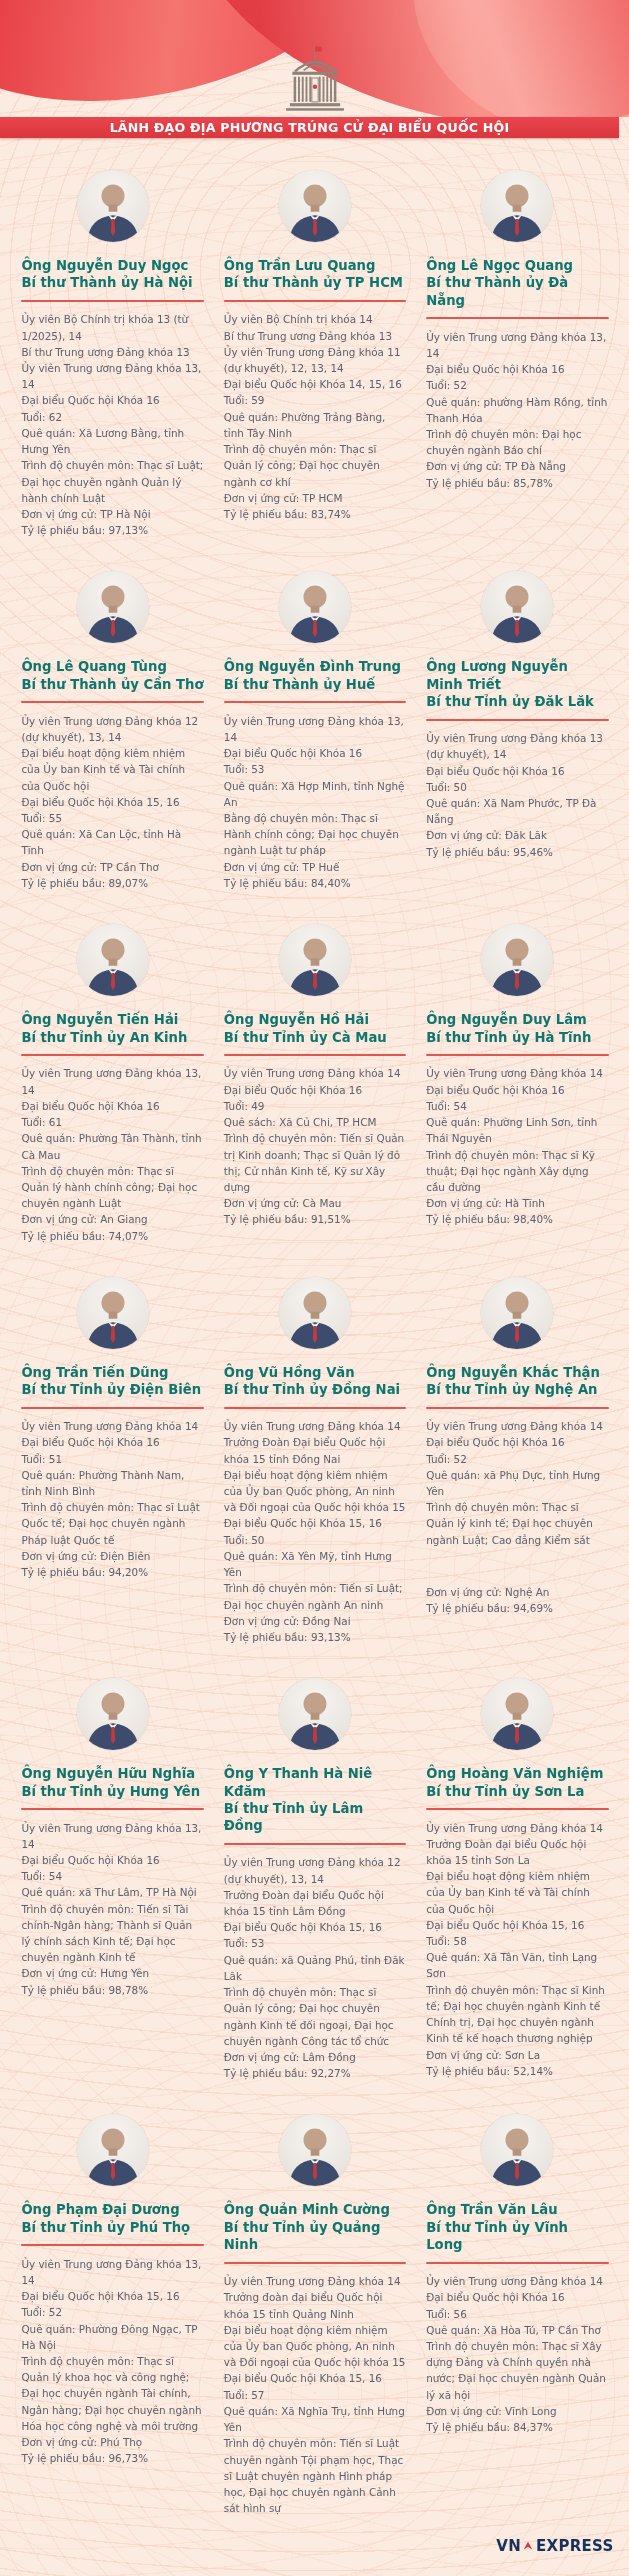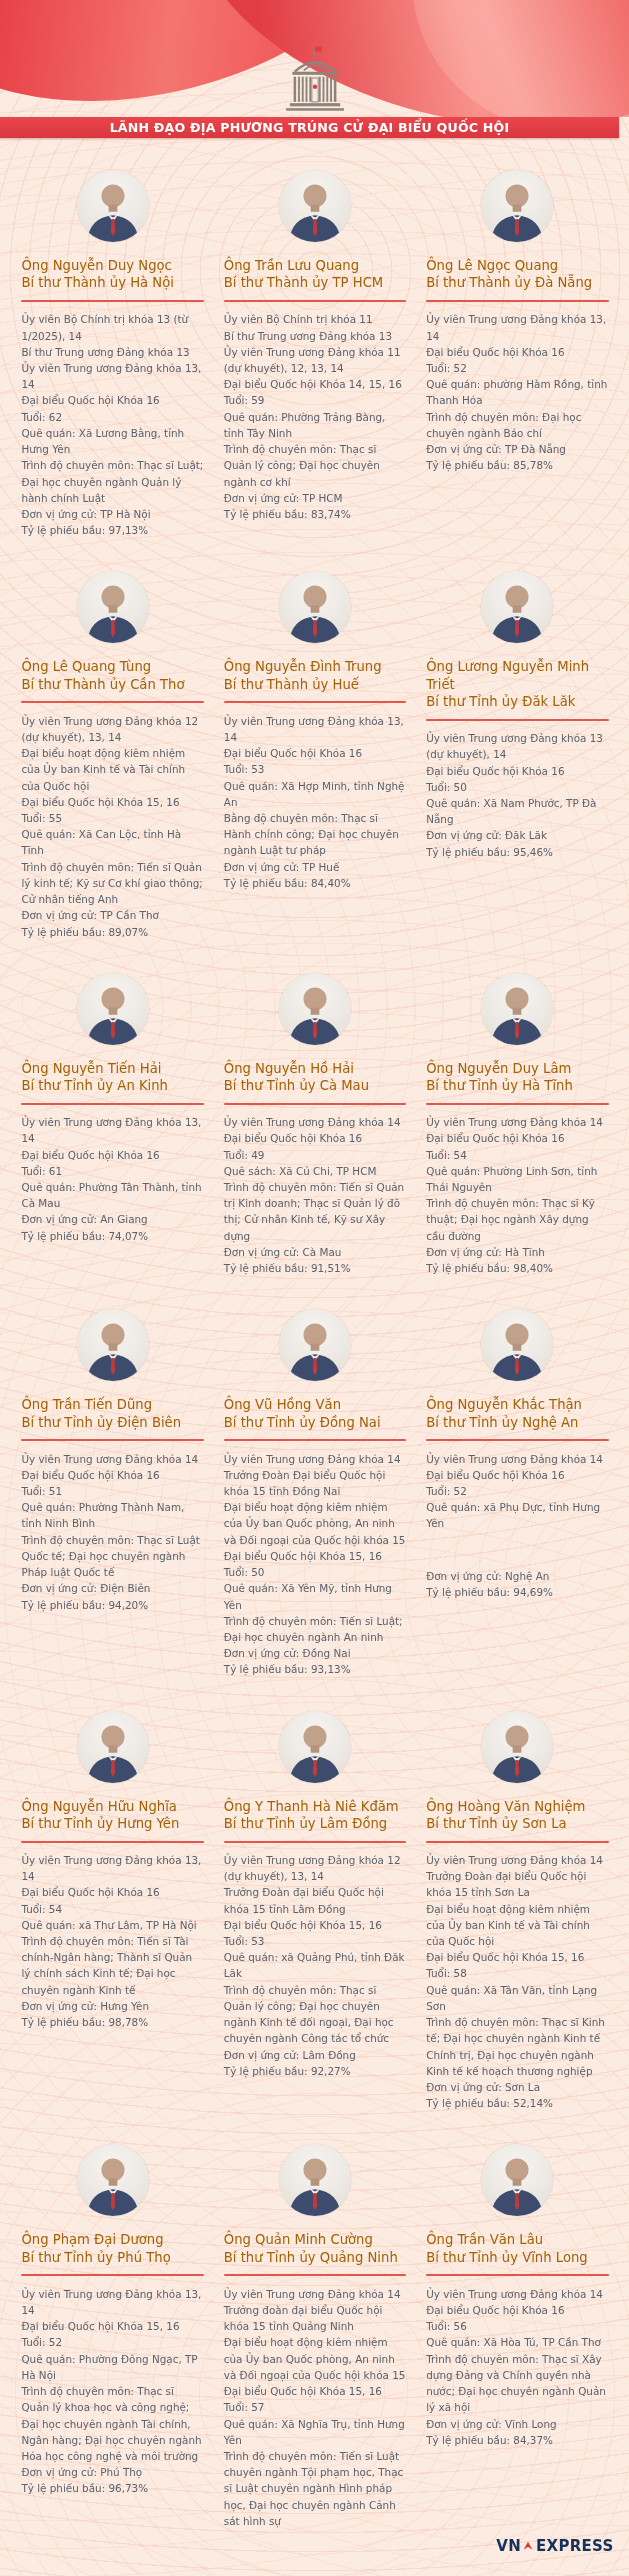--- a/index.html
+++ b/index.html
@@ -48,21 +48,21 @@
     padding:33px 21.4px 88px 21.4px;
   }
   .card{min-width:0;}
   .photo{
     width:72px;height:72px;border-radius:50%;overflow:hidden;margin:0 auto 15px auto;
     background:radial-gradient(circle at 50% 30%,#f7f5f2 0%,#e9e4de 70%,#ddd6cf 100%);
     box-shadow:0 0 0 0.6px rgba(180,150,140,.25);
   }
   .photo svg{display:block;width:100%;height:100%;}
   .name,.role{
-    margin:0;color:#a16207;font-size:13.2px;font-weight:normal;line-height:1.32;
+    margin:0;color:#0f766e;font-size:13.2px;font-weight:bold;line-height:1.32;
   }
   .divider{height:1.9px;background:#e2574d;border-radius:1.3px;margin:8.2px 0 9.4px 0;}
   .dl{margin:0;color:#59626d;font-size:10.4px;line-height:1.56;}
   .dl-spacer{height:16.4px;}
 
   
   .brand{
     position:absolute;right:16.4px;bottom:21.4px;z-index:2;
     display:flex;align-items:center;gap:1.9px;
     color:#14335c;font-weight:bold;font-size:15px;letter-spacing:0.3px;
@@ -148,21 +148,21 @@
         <rect x="44" y="48" width="12" height="10" fill="#b5947e"></rect>
         <path d="M14 100 Q17 66 50 63 Q83 66 86 100 Z" fill="#3d4c6d"></path>
         <path d="M43 62 L50 72 L57 62 L50 66 Z" fill="#f4f1ec"></path>
         <path d="M48 68 L52 68 L53 86 L50 92 L47 86 Z" fill="#c03a3e"></path>
       </svg>
     </div>
     <h3 class="name">Ông Trần Lưu Quang</h3>
     <h3 class="role">Bí thư Thành ủy TP HCM</h3>
     <div class="divider"></div>
     <div class="details">
-        <p class="dl">Ủy viên Bộ Chính trị khóa 11</p>
+        <p class="dl">Ủy viên Bộ Chính trị khóa 14</p>
         <p class="dl">Bí thư Trung ương Đảng khóa 13</p>
         <p class="dl">Ủy viên Trung ương Đảng khóa 11 (dự khuyết), 12, 13, 14</p>
         <p class="dl">Đại biểu Quốc hội Khóa 14, 15, 16</p>
         <p class="dl">Tuổi: 59</p>
         <p class="dl">Quê quán: Phường Trảng Bàng, tỉnh Tây Ninh</p>
         <p class="dl">Trình độ chuyên môn: Thạc sĩ Quản lý công; Đại học chuyên ngành cơ khí</p>
         <p class="dl">Đơn vị ứng cử: TP HCM</p>
         <p class="dl">Tỷ lệ phiếu bầu: 83,74%</p>
       </div>
   </article>
@@ -203,21 +203,20 @@
     </div>
     <h3 class="name">Ông Lê Quang Tùng</h3>
     <h3 class="role">Bí thư Thành ủy Cần Thơ</h3>
     <div class="divider"></div>
     <div class="details">
         <p class="dl">Ủy viên Trung ương Đảng khóa 12 (dự khuyết), 13, 14</p>
         <p class="dl">Đại biểu hoạt động kiêm nhiệm của Ủy ban Kinh tế và Tài chính của Quốc hội</p>
         <p class="dl">Đại biểu Quốc hội Khóa 15, 16</p>
         <p class="dl">Tuổi: 55</p>
         <p class="dl">Quê quán: Xã Can Lộc, tỉnh Hà Tĩnh</p>
-        <p class="dl">Trình độ chuyên môn: Tiến sĩ Quản lý kinh tế; Kỹ sư Cơ khí giao thông; Cử nhân tiếng Anh</p>
         <p class="dl">Đơn vị ứng cử: TP Cần Thơ</p>
         <p class="dl">Tỷ lệ phiếu bầu: 89,07%</p>
       </div>
   </article>
 
   <article class="card">
     <div class="photo">
       <svg viewBox="0 0 100 100">
         <circle cx="50" cy="36" r="16" fill="#c2a18a"></circle>
         <rect x="44" y="48" width="12" height="10" fill="#b5947e"></rect>
@@ -274,20 +273,21 @@
       </svg>
     </div>
     <h3 class="name">Ông Nguyễn Tiến Hải</h3>
     <h3 class="role">Bí thư Tỉnh ủy An Kinh</h3>
     <div class="divider"></div>
     <div class="details">
         <p class="dl">Ủy viên Trung ương Đảng khóa 13, 14</p>
         <p class="dl">Đại biểu Quốc hội Khóa 16</p>
         <p class="dl">Tuổi: 61</p>
         <p class="dl">Quê quán: Phường Tân Thành, tỉnh Cà Mau</p>
+        <p class="dl">Trình độ chuyên môn: Thạc sĩ Quản lý hành chính công; Đại học chuyên ngành Luật</p>
         <p class="dl">Đơn vị ứng cử: An Giang</p>
         <p class="dl">Tỷ lệ phiếu bầu: 74,07%</p>
       </div>
   </article>
 
   <article class="card">
     <div class="photo">
       <svg viewBox="0 0 100 100">
         <circle cx="50" cy="36" r="16" fill="#c2a18a"></circle>
         <rect x="44" y="48" width="12" height="10" fill="#b5947e"></rect>
@@ -395,20 +395,21 @@
       </svg>
     </div>
     <h3 class="name">Ông Nguyễn Khắc Thận</h3>
     <h3 class="role">Bí thư Tỉnh ủy Nghệ An</h3>
     <div class="divider"></div>
     <div class="details">
         <p class="dl">Ủy viên Trung ương Đảng khóa 14</p>
         <p class="dl">Đại biểu Quốc hội Khóa 16</p>
         <p class="dl">Tuổi: 52</p>
         <p class="dl">Quê quán: xã Phụ Dực, tỉnh Hưng Yên</p>
+        <p class="dl">Trình độ chuyên môn: Thạc sĩ Quản lý kinh tế; Đại học chuyên ngành Luật; Cao đẳng Kiểm sát</p>
         <p class="dl-spacer"></p>
         <p class="dl">Đơn vị ứng cử: Nghệ An</p>
         <p class="dl">Tỷ lệ phiếu bầu: 94,69%</p>
       </div>
   </article>
 
   <article class="card">
     <div class="photo">
       <svg viewBox="0 0 100 100">
         <circle cx="50" cy="36" r="16" fill="#c2a18a"></circle>

